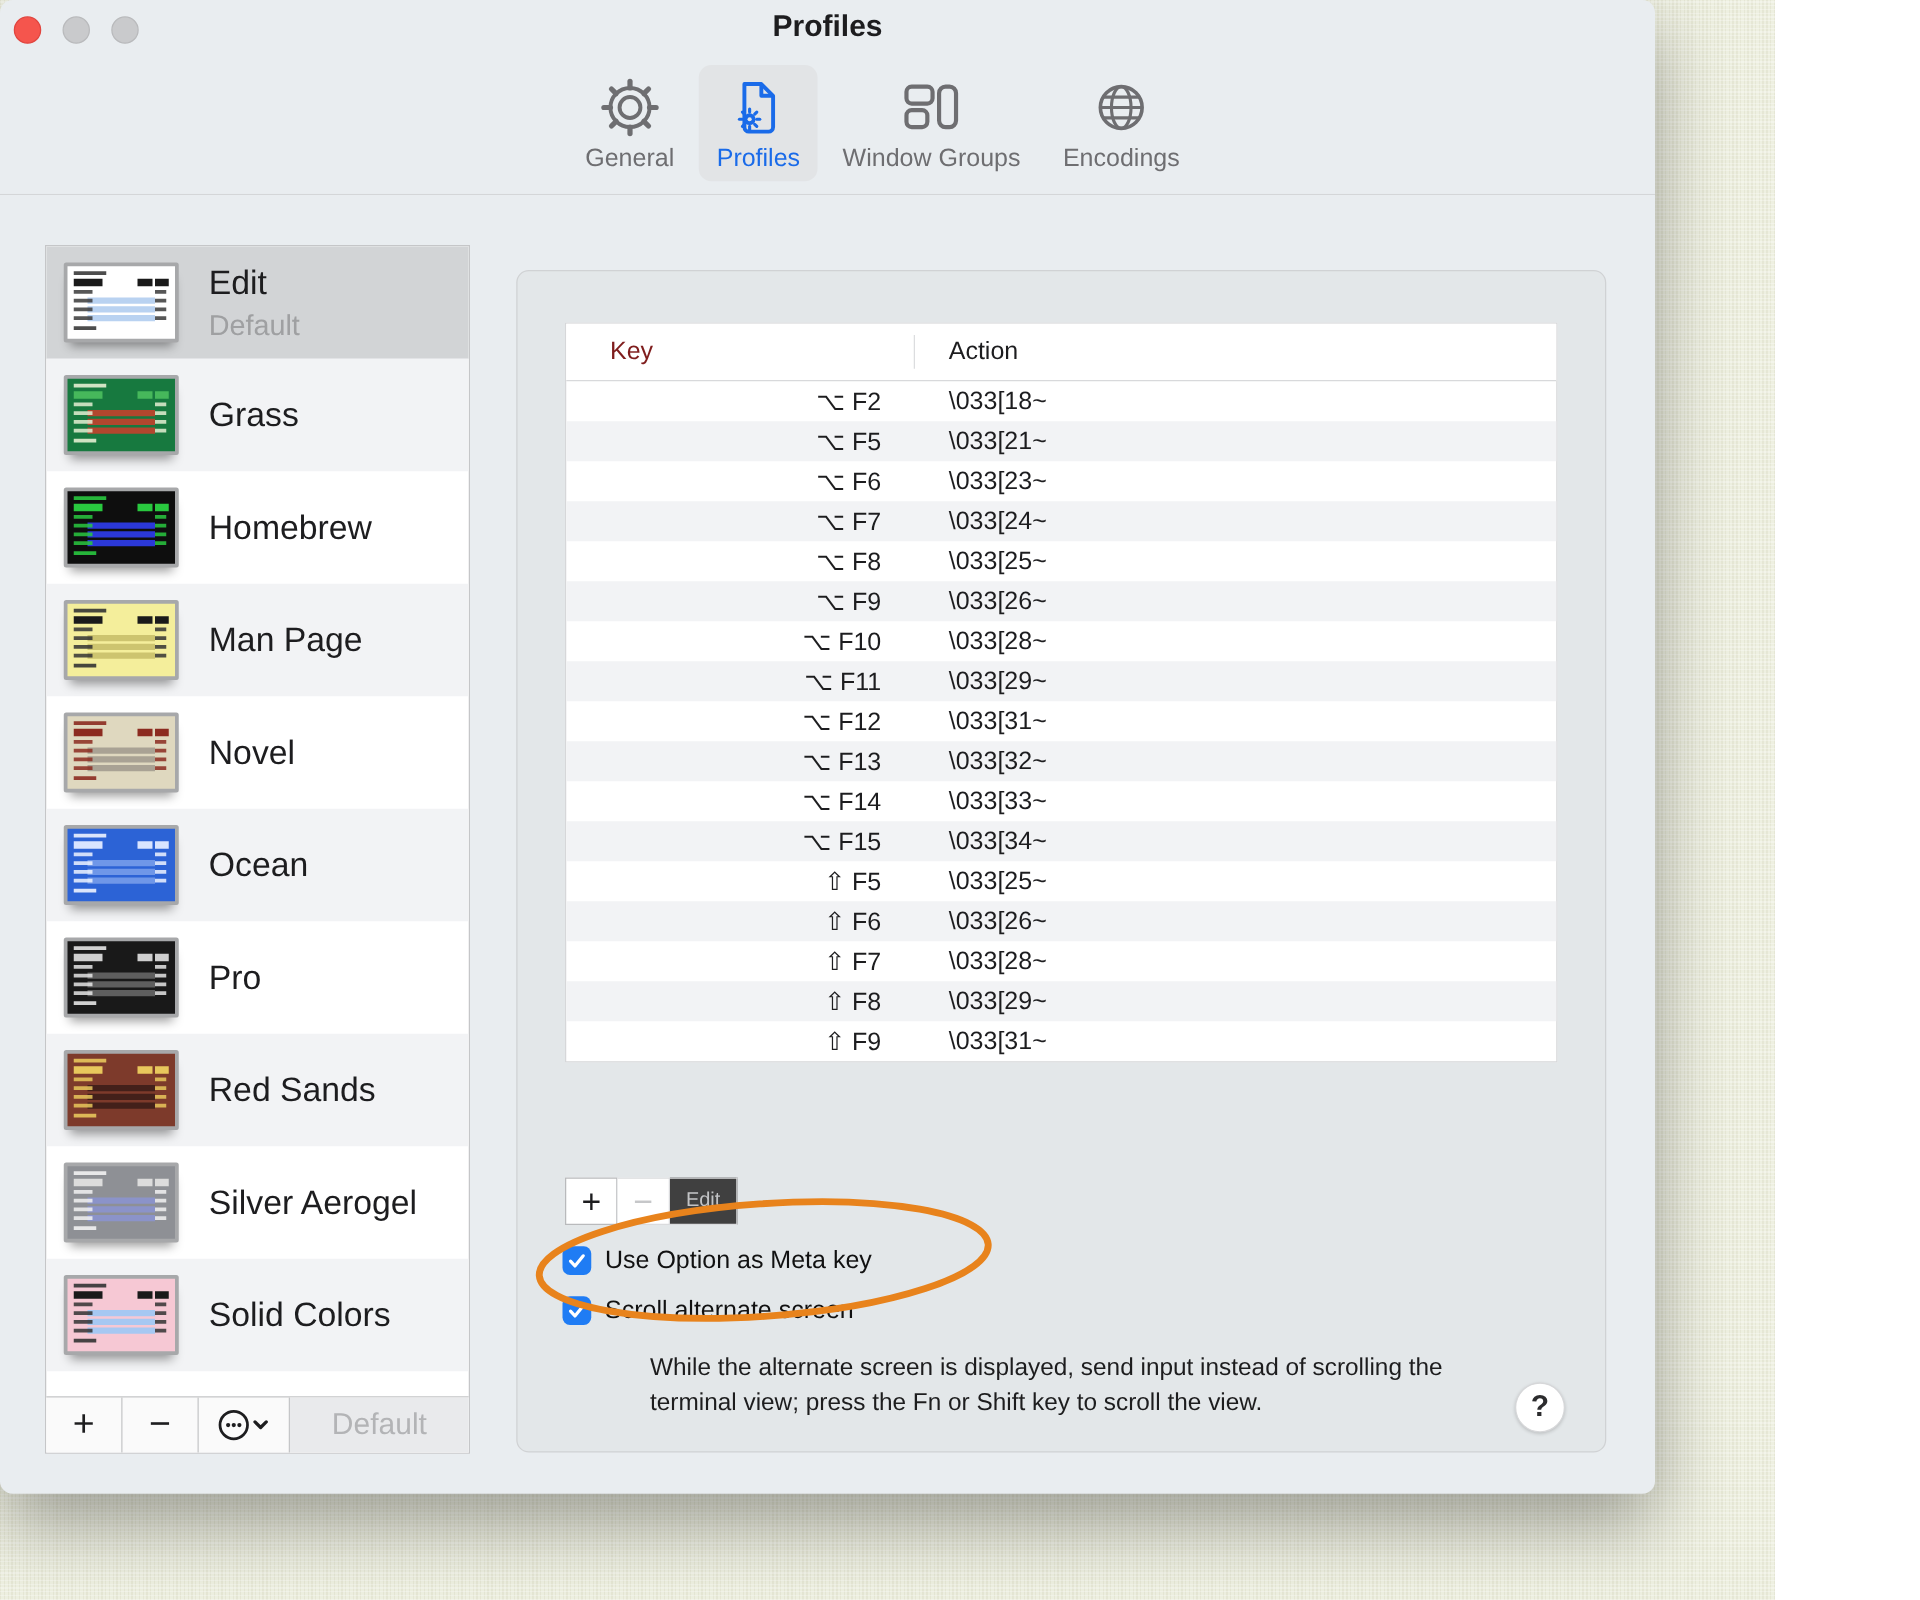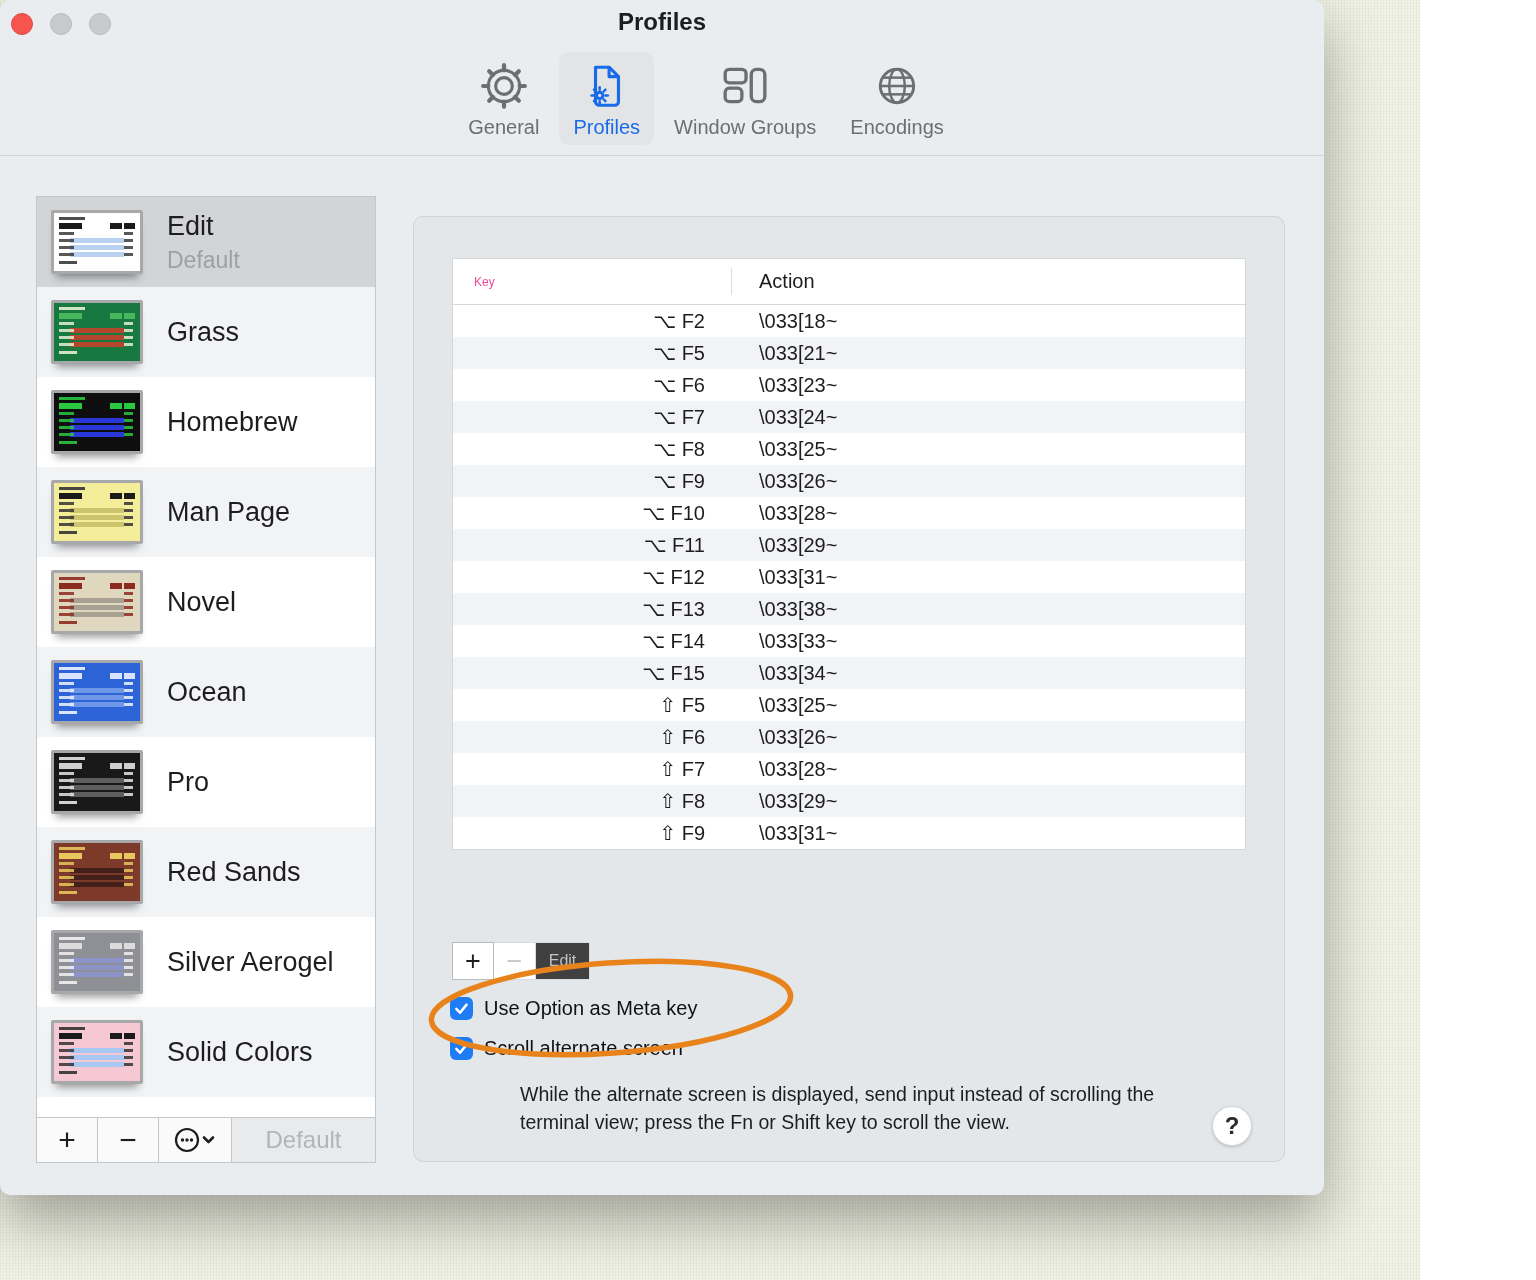--- a/index.html
+++ b/index.html
@@ -80,21 +80,21 @@
   .seg { padding:0 24px; height:33px; line-height:33px; font-size:20px; color:#1d1d1f;
     border-radius:7px; white-space:nowrap; }
   .seg.selected { background:#fff; box-shadow:0 1px 3px rgba(0,0,0,.25), 0 0 0 1px #d4d4d6; }
   .seg-sep { width:1px; height:16px; background:#bcbec0; }
 
   
   .kv-table { position:absolute; left:452px; top:258px; width:794px;
     background:#fff; border:1px solid #d6d7d9; }
   .kv-header { height:46px; display:flex; align-items:center; position:relative;
     border-bottom:1px solid #d8d9db; background:#fff; }
-  .col-key { width:278px; padding-left:21px; font-size:12px; color:#ec4899; }
+  .col-key { width:278px; padding-left:35px; font-size:20px; color:#7f1d1d; }
   .col-action { padding-left:28px; font-size:20px; color:#1d1d1f; }
   .col-divider { position:absolute; left:278px; top:9px; bottom:9px; width:1px; background:#dcdddf; }
   .kv-row { height:32px; display:flex; align-items:center; font-size:20px; }
   .kv-row.alt { background:#f2f3f5; }
   .cell-key { width:278px; text-align:right; padding-right:26px; }
   .cell-action { padding-left:28px; }
 
   
   .table-actions { position:absolute; left:452px; top:942px; display:flex; }
   .btn-add { width:42px; height:38px; background:#fff; border:1px solid #b9babc;
@@ -606,21 +606,21 @@
           <div class="kv-row alt">
             <div class="cell-key">⌥ F11</div>
             <div class="cell-action">\033[29~</div>
           </div>
           <div class="kv-row">
             <div class="cell-key">⌥ F12</div>
             <div class="cell-action">\033[31~</div>
           </div>
           <div class="kv-row alt">
             <div class="cell-key">⌥ F13</div>
-            <div class="cell-action">\033[38~</div>
+            <div class="cell-action">\033[32~</div>
           </div>
           <div class="kv-row">
             <div class="cell-key">⌥ F14</div>
             <div class="cell-action">\033[33~</div>
           </div>
           <div class="kv-row alt">
             <div class="cell-key">⌥ F15</div>
             <div class="cell-action">\033[34~</div>
           </div>
           <div class="kv-row">

